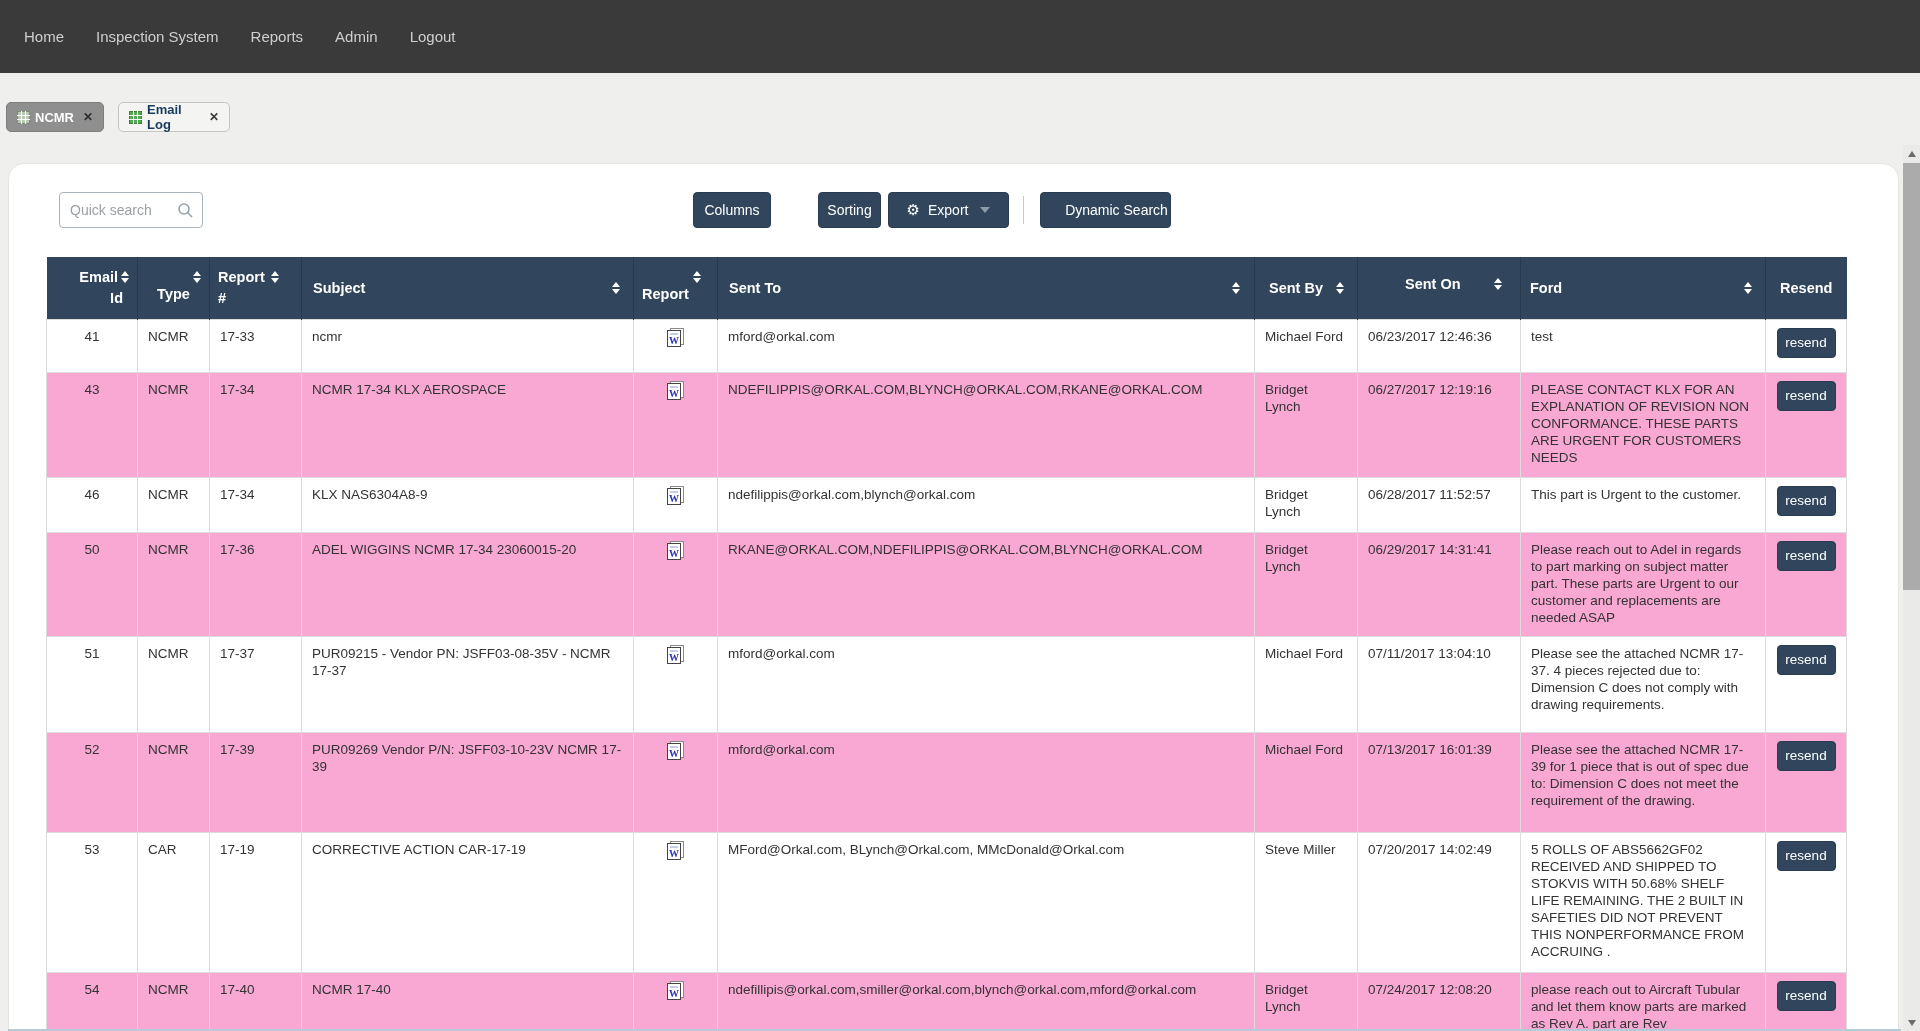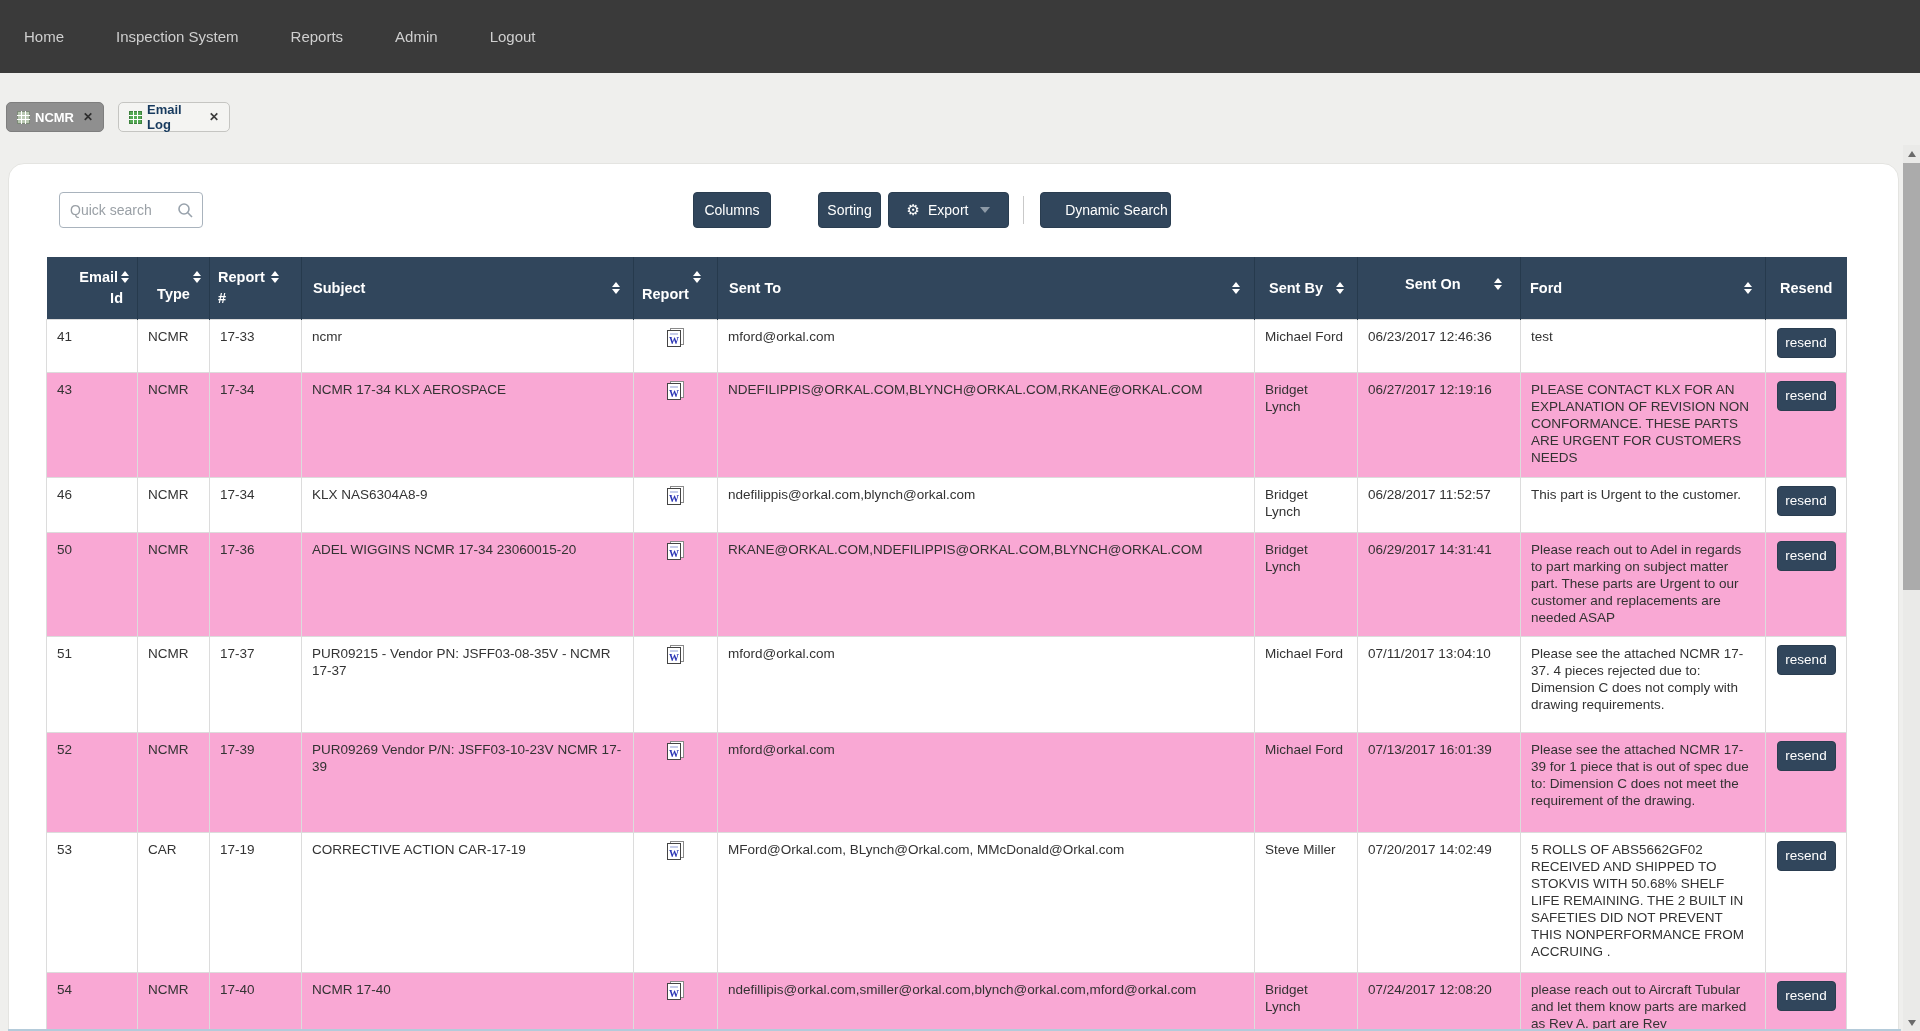--- a/index.html
+++ b/index.html
@@ -12,21 +12,21 @@
   }
 
   
   .navbar {
     position: absolute; left: 0; top: 0; width: 1920px; height: 73px;
     background: #3a3a3a; display: flex; align-items: center; padding-left: 24px;
   }
   .nav-item {
     color: #cfcfcf; font-size: 15px; cursor: pointer; white-space: nowrap;
   }
-  .nav-item + .nav-item { margin-left: 52px; }
+  .nav-item + .nav-item { margin-left: 32px; }
 
   
   .tab {
     position: absolute; top: 102px; height: 30px;
     display: flex; align-items: center; gap: 5px;
     border-radius: 5px; padding: 0 10px; font-size: 13px; font-weight: bold;
     cursor: pointer;
   }
   .tab-ncmr { left: 6px; width: 98px; background: #8f8f8f; border: 1px solid #7e7e7e; color: #ffffff; }
   .tab-email { left: 118px; width: 112px; background: #f4f4f2; border: 1px solid #c5c5c2; color: #173a5e; }
@@ -97,21 +97,21 @@
   }
   .sort .s-up { width: 0; height: 0; border-left: 4px solid transparent; border-right: 4px solid transparent; border-bottom: 5px solid #fff; }
   .sort .s-dn { width: 0; height: 0; border-left: 4px solid transparent; border-right: 4px solid transparent; border-top: 5px solid #fff; }
 
   .grid-table tbody td {
     border: 1px solid #dcdcdc; vertical-align: top;
     padding: 8px 10px; font-size: 13.5px; line-height: 17px; color: #333;
     background: #ffffff; word-wrap: break-word;
   }
   .grid-table tbody tr.striped td { background: #f9a8d4; }
-  td.c-id { text-align: left; padding-right: 15px; }
+  td.c-id { text-align: center; padding-right: 15px; }
   td.c-report { text-align: center; padding-top: 6px; }
   td.c-sentby { padding-right: 17px; }
   td.c-resend { vertical-align: middle; text-align: center; padding: 0; }
 
   .resend-btn {
     width: 59px; height: 30px; background: #31465c; color: #fff;
     border: 1px solid #2a3d50; border-radius: 4px; font-size: 13.5px;
     font-family: "Liberation Sans", sans-serif; cursor: pointer;
   }
 

